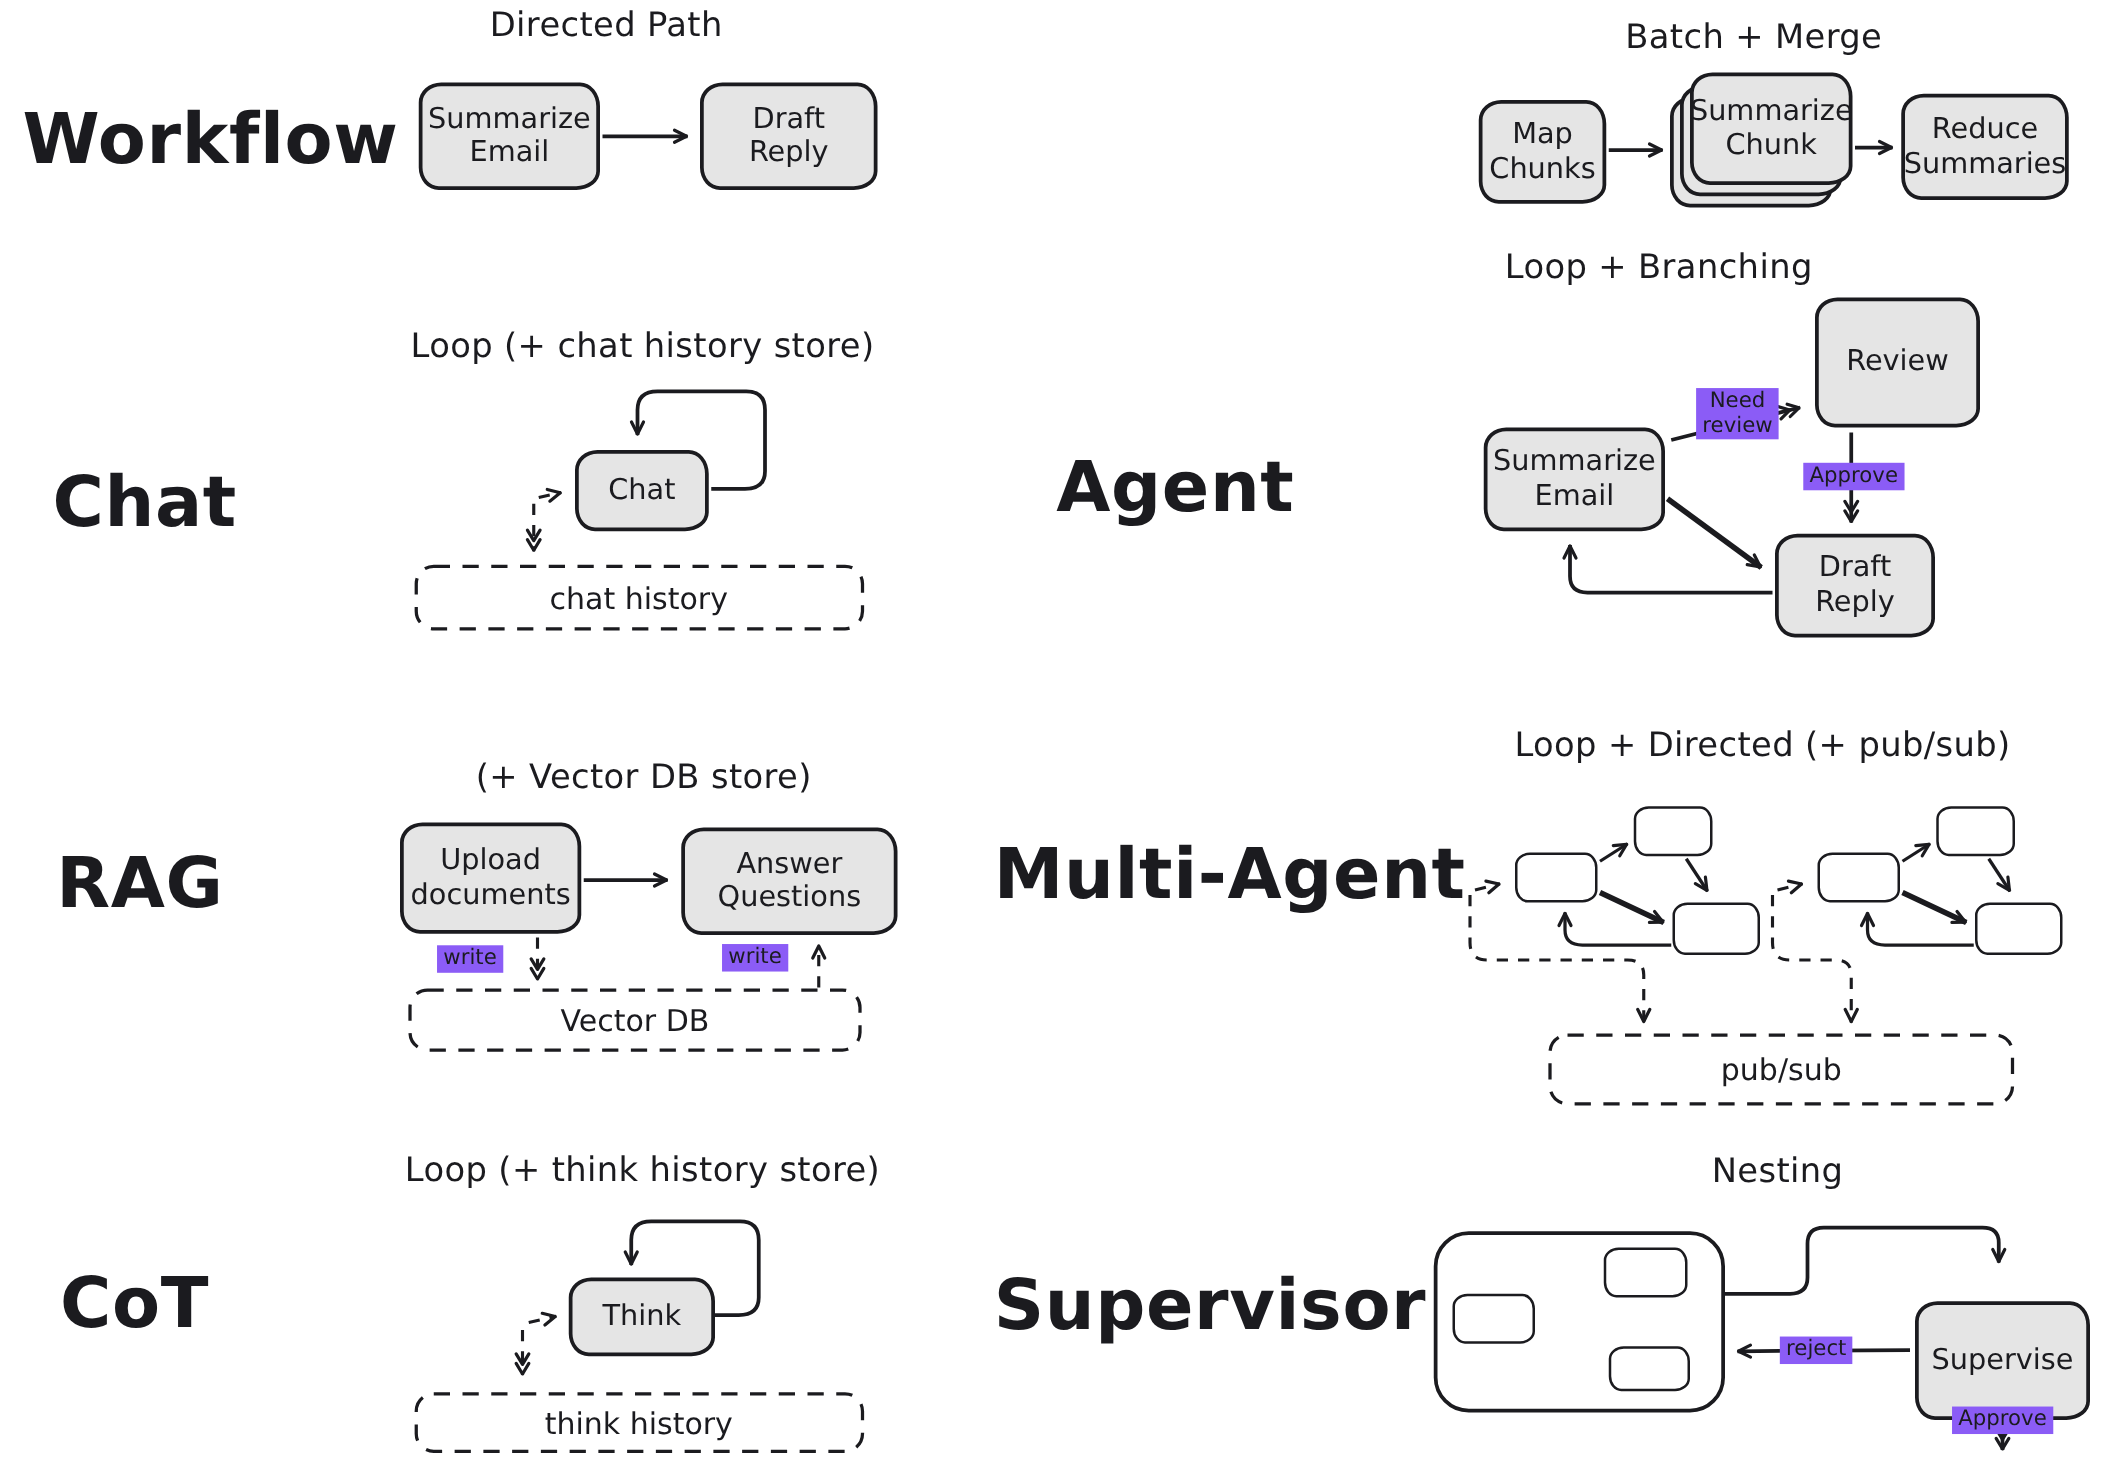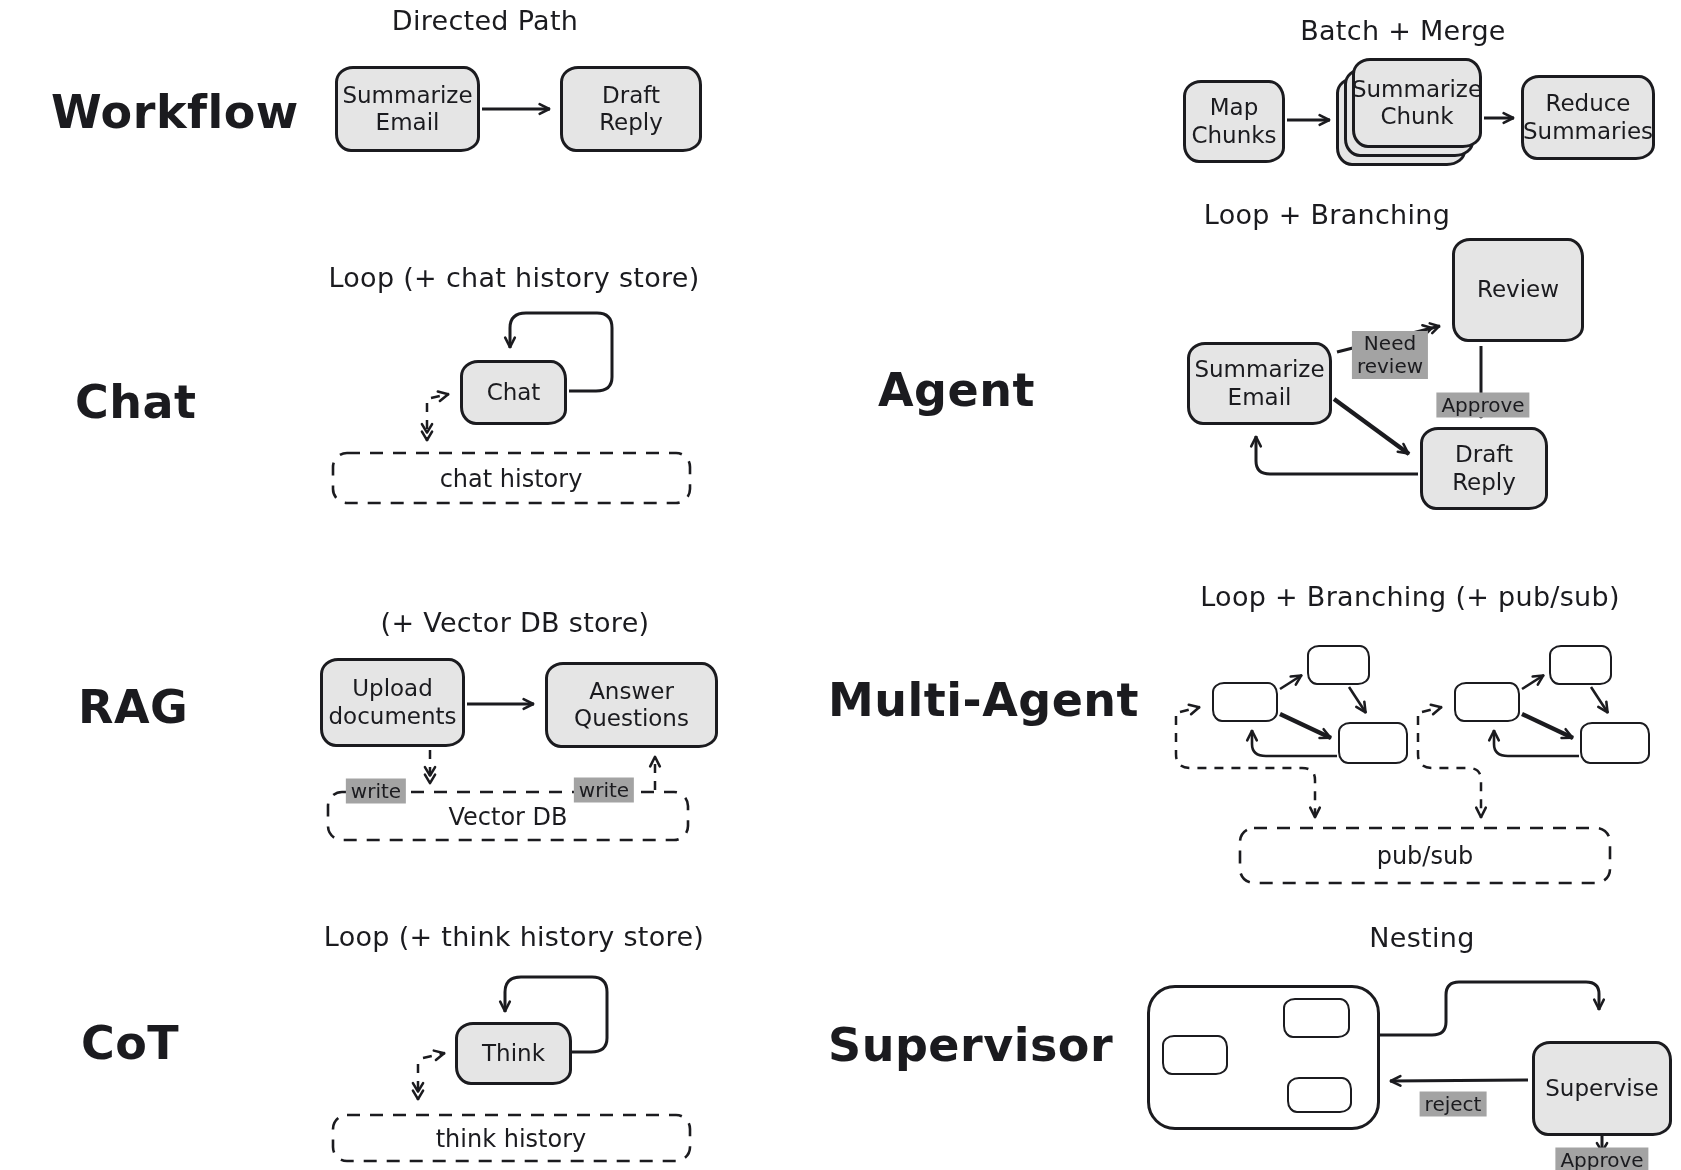--- a/index.html
+++ b/index.html
@@ -2,21 +2,21 @@
 <html><head>
 <meta charset="utf-8">
 <style>
   html,body{margin:0;padding:0;background:#ffffff;}
   .canvas{
     position:relative;width:1681px;height:1170px;background:#ffffff;overflow:hidden;
     font-family:"DejaVu Sans", sans-serif;color:#1b1b1f;
   }
   .biglabel{
     position:absolute;transform:translateY(-50%);
-    font-size:46px;font-weight:600;letter-spacing:0.5px;white-space:nowrap;margin-left:33px;
+    font-size:56px;font-weight:600;letter-spacing:0.5px;white-space:nowrap;
   }
   .title{
     position:absolute;transform:translate(-50%,-50%);
     font-size:27px;font-weight:400;letter-spacing:0.3px;white-space:nowrap;
   }
   .node{
     position:absolute;box-sizing:border-box;background:#e5e5e5;
     border:3px solid #1b1b1f;border-radius:18px 16px 19px 16px / 16px 19px 15px 18px;
     display:flex;align-items:center;justify-content:center;text-align:center;
     font-size:23px;line-height:1.18;white-space:pre-line;z-index:2;
@@ -30,22 +30,22 @@
   .container-box{
     position:absolute;box-sizing:border-box;background:#ffffff;
     border:3.5px solid #1b1b1f;border-radius:28px;z-index:1;
   }
   .storelabel{
     position:absolute;transform:translate(-50%,-50%);
     font-size:24px;white-space:nowrap;z-index:2;
   }
   .edgelabel{
     position:absolute;transform:translate(-50%,-50%);
-    font-size:20px;line-height:1.15;text-align:center;white-space:pre-line;
-    background:#a3a3a3;padding:1px 5px;z-index:3;margin-top:24px;
+    font-size:17px;line-height:1.15;text-align:center;white-space:pre-line;
+    background:#8b5cf6;padding:1px 5px;z-index:3;
   }
   svg.wires{position:absolute;left:0;top:0;z-index:1;}
   svg.wires path, svg.wires rect{fill:none;stroke:#1b1b1f;}
   .w{stroke-width:3;}
   .w-thick{stroke-width:4.4;}
   .w-mini{stroke-width:2.6;}
   .w-dash{stroke-width:2.5;stroke-dasharray:9 8;}
   .w-store{stroke-width:2.6;stroke-dasharray:13 10;}
 </style>
 </head>
@@ -149,21 +149,21 @@
   <div class="title" style="left:515px;top:622px">(+ Vector DB store)</div>
   <div class="node" style="left:320px;top:658px;width:145px;height:89px">Upload
 documents</div>
   <div class="node" style="left:545px;top:662px;width:173px;height:86px">Answer
 Questions</div>
   <div class="edgelabel" style="left:376px;top:767px">write</div>
   <div class="edgelabel" style="left:604px;top:766px">write</div>
   <div class="storelabel" style="left:508px;top:817px">Vector DB</div>
 
   <div class="biglabel" style="left:795px;top:700px">Multi-Agent</div>
-  <div class="title" style="left:1410px;top:596px">Loop + Branching (+ pub/sub)</div>
+  <div class="title" style="left:1410px;top:596px">Loop + Directed (+ pub/sub)</div>
   <div class="mini" style="left:1212px;top:682px;width:66px;height:40px"></div>
   <div class="mini" style="left:1307px;top:645px;width:63px;height:40px"></div>
   <div class="mini" style="left:1338px;top:722px;width:70px;height:42px"></div>
   <div class="mini" style="left:1454px;top:682px;width:66px;height:40px"></div>
   <div class="mini" style="left:1549px;top:645px;width:63px;height:40px"></div>
   <div class="mini" style="left:1580px;top:722px;width:70px;height:42px"></div>
   <div class="storelabel" style="left:1425px;top:856px">pub/sub</div>
 
   <div class="biglabel" style="left:48px;top:1043px">CoT</div>
   <div class="title" style="left:514px;top:936px">Loop (+ think history store)</div>

